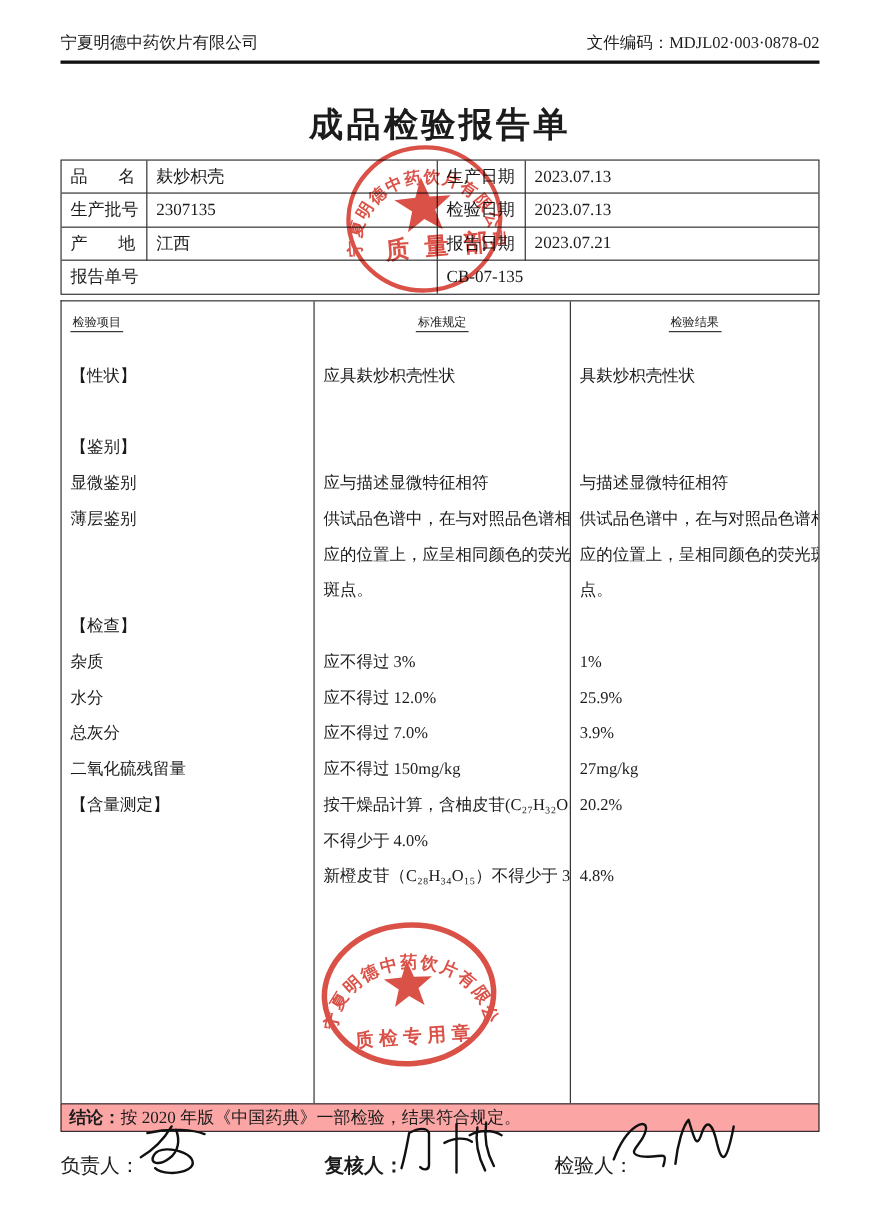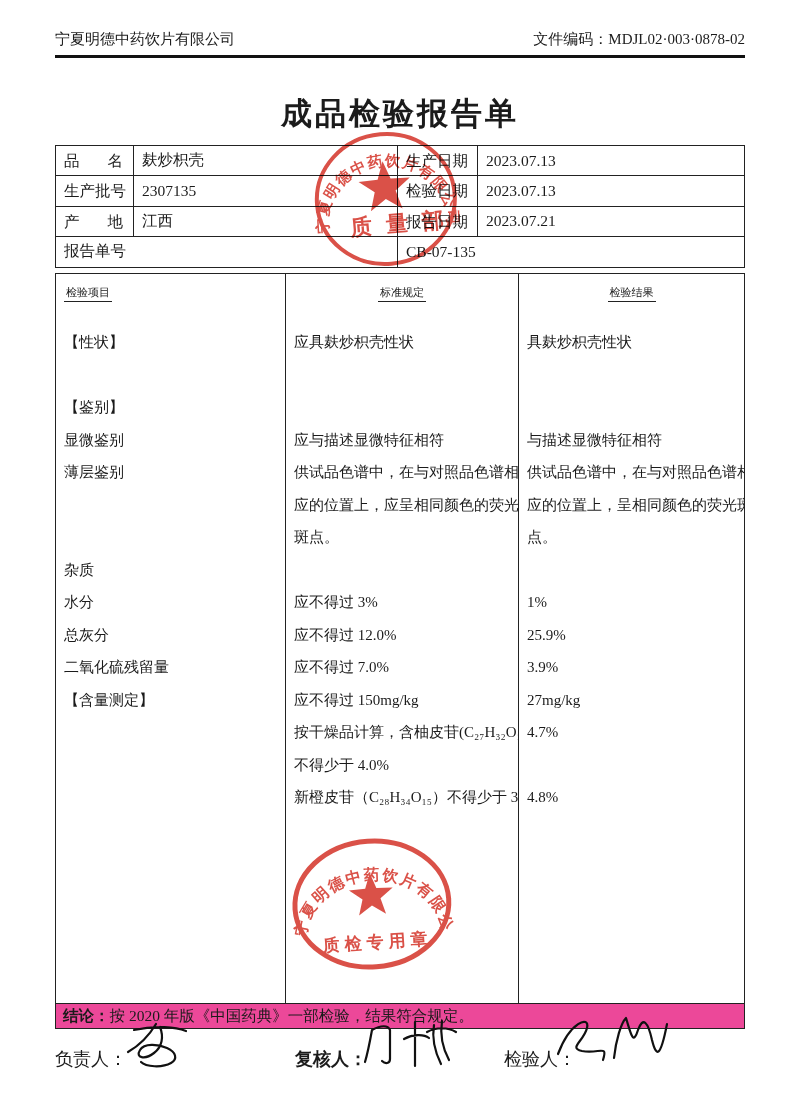--- a/index.html
+++ b/index.html
@@ -23,21 +23,21 @@
   .icol{border-right:1.4px solid #222;box-sizing:border-box;overflow:hidden;}
   .icol.noR{border-right:none;}
   .ihead{height:32px;display:flex;align-items:flex-end;padding-bottom:4px;box-sizing:border-box;font-size:11px;}
   .ihead.left{justify-content:flex-start;padding-left:8px;}
   .ihead.center{justify-content:center;}
   .ihead span{border-bottom:1.2px solid #222;padding:0 2px 1px 2px;}
   .lines{padding-top:20px;}
   .ln{height:32.5px;line-height:32.5px;padding-left:8px;white-space:nowrap;}
 
   
-  .conclusion{position:absolute;left:55px;top:1003px;width:690px;height:26px;border:1.6px solid #222;box-sizing:border-box;display:flex;align-items:center;padding-left:7px;font-size:15.5px;background:#ec4899;}
+  .conclusion{position:absolute;left:55px;top:1003px;width:690px;height:26px;border:1.6px solid #222;box-sizing:border-box;display:flex;align-items:center;padding-left:7px;font-size:15.5px;background:#fca5a5;}
   .conclusion .lab{font-weight:bold;}
 
   
   .sign-label{position:absolute;top:1007px;font-size:18px;margin-top:40px;}
   .f1{left:55px;} .f2{left:295px;font-weight:bold;} .f3{left:504px;}
   .sig{position:absolute;pointer-events:none;}
   .sig path{stroke:#111;stroke-width:2.2;fill:none;stroke-linecap:round;stroke-linejoin:round;}
   .sig1{left:118px;top:1018px;}
   .sig2{left:358px;top:1014px;}
   .sig3{left:548px;top:1010px;}
@@ -99,20 +99,21 @@
           <span>检验项目</span>
         </div>
       <div class="lines">
         <div class="ln">【性状】</div>
         <div class="ln"></div>
         <div class="ln">【鉴别】</div>
         <div class="ln">显微鉴别</div>
         <div class="ln">薄层鉴别</div>
         <div class="ln"></div>
         <div class="ln"></div>
+        <div class="ln">【检查】</div>
         <div class="ln">杂质</div>
         <div class="ln">水分</div>
         <div class="ln">总灰分</div>
         <div class="ln">二氧化硫残留量</div>
         <div class="ln">【含量测定】</div>
         <div class="ln"></div>
         <div class="ln"></div>
       </div>
     </div>
     <div class="icol">
@@ -147,21 +148,21 @@
         <div class="ln"></div>
         <div class="ln">与描述显微特征相符</div>
         <div class="ln">供试品色谱中，在与对照品色谱相</div>
         <div class="ln">应的位置上，呈相同颜色的荧光斑</div>
         <div class="ln">点。</div>
         <div class="ln"></div>
         <div class="ln">1%</div>
         <div class="ln">25.9%</div>
         <div class="ln">3.9%</div>
         <div class="ln">27mg/kg</div>
-        <div class="ln">4.7%</div>
+        <div class="ln">20.2%</div>
         <div class="ln"></div>
         <div class="ln">4.8%</div>
       </div>
     </div>
   </div>
 
   <div class="conclusion">
     <span class="lab">结论：</span>
     <span>按 2020 年版《中国药典》一部检验，结果符合规定。</span>
   </div>

